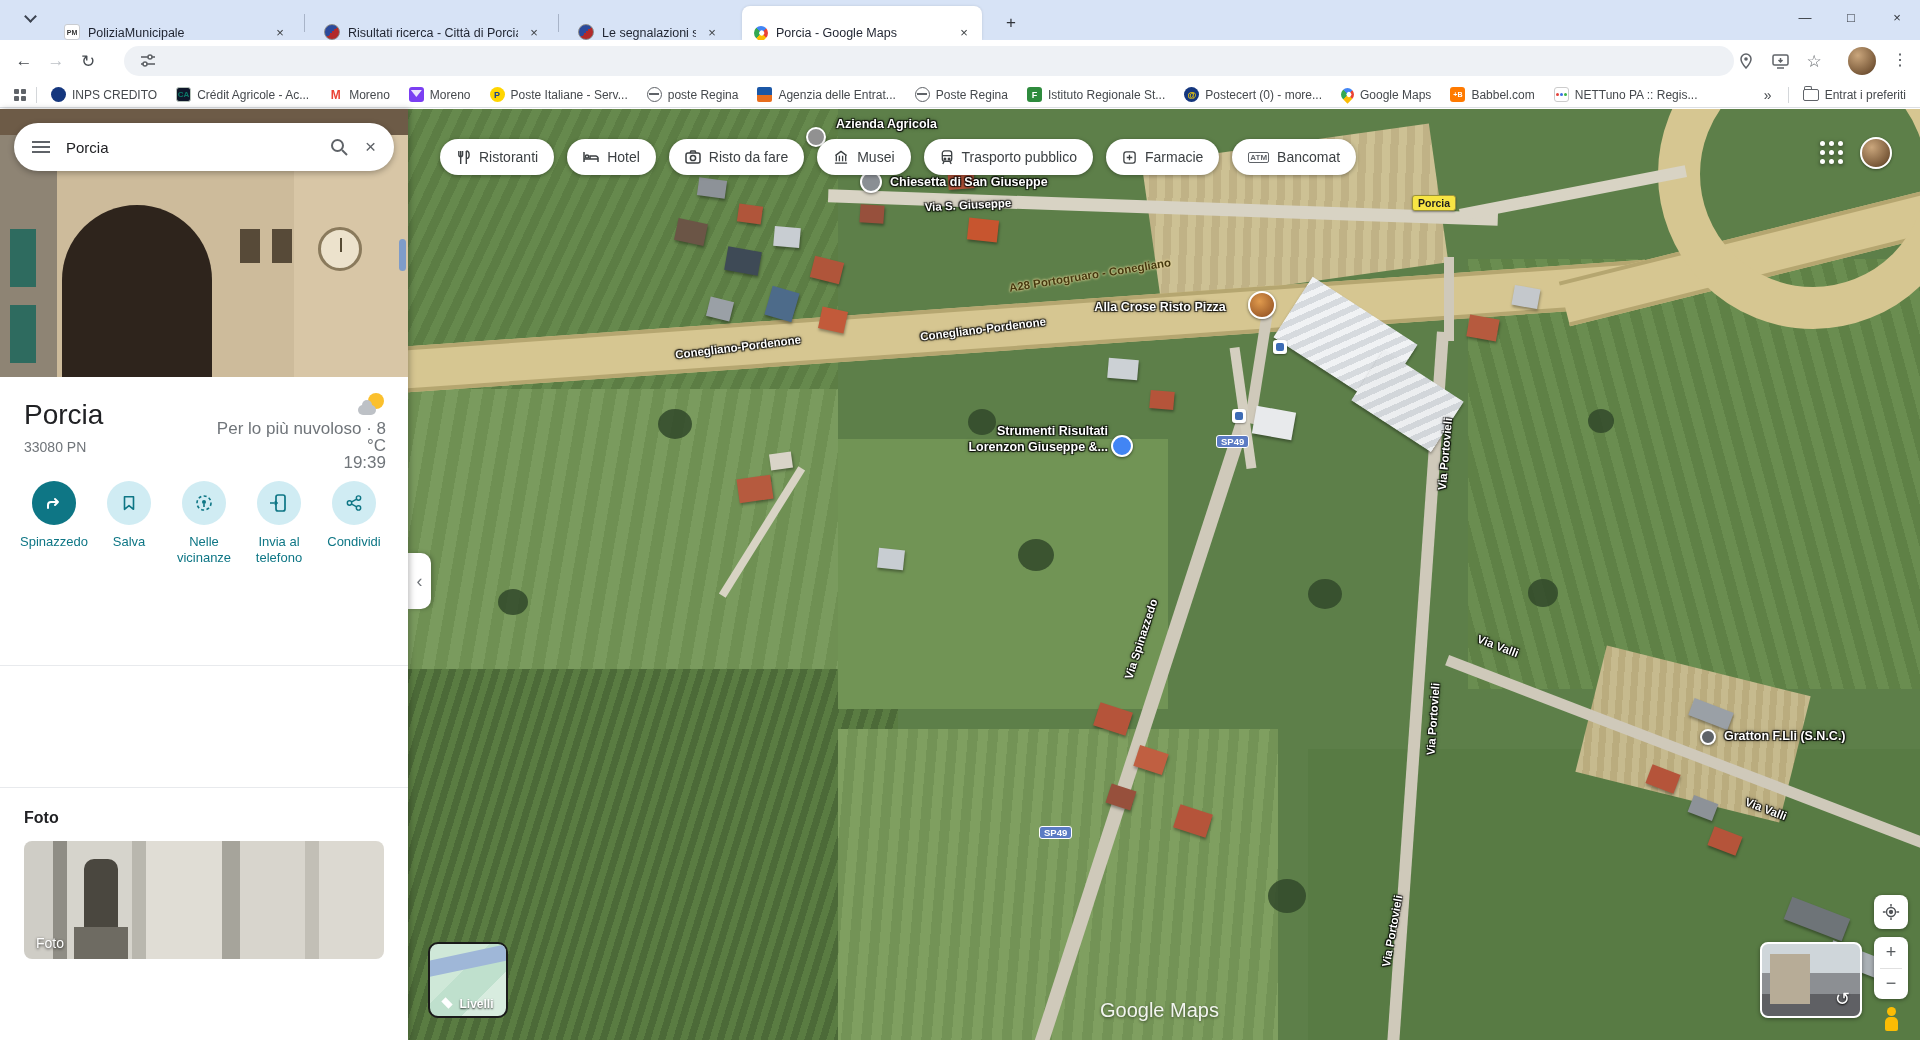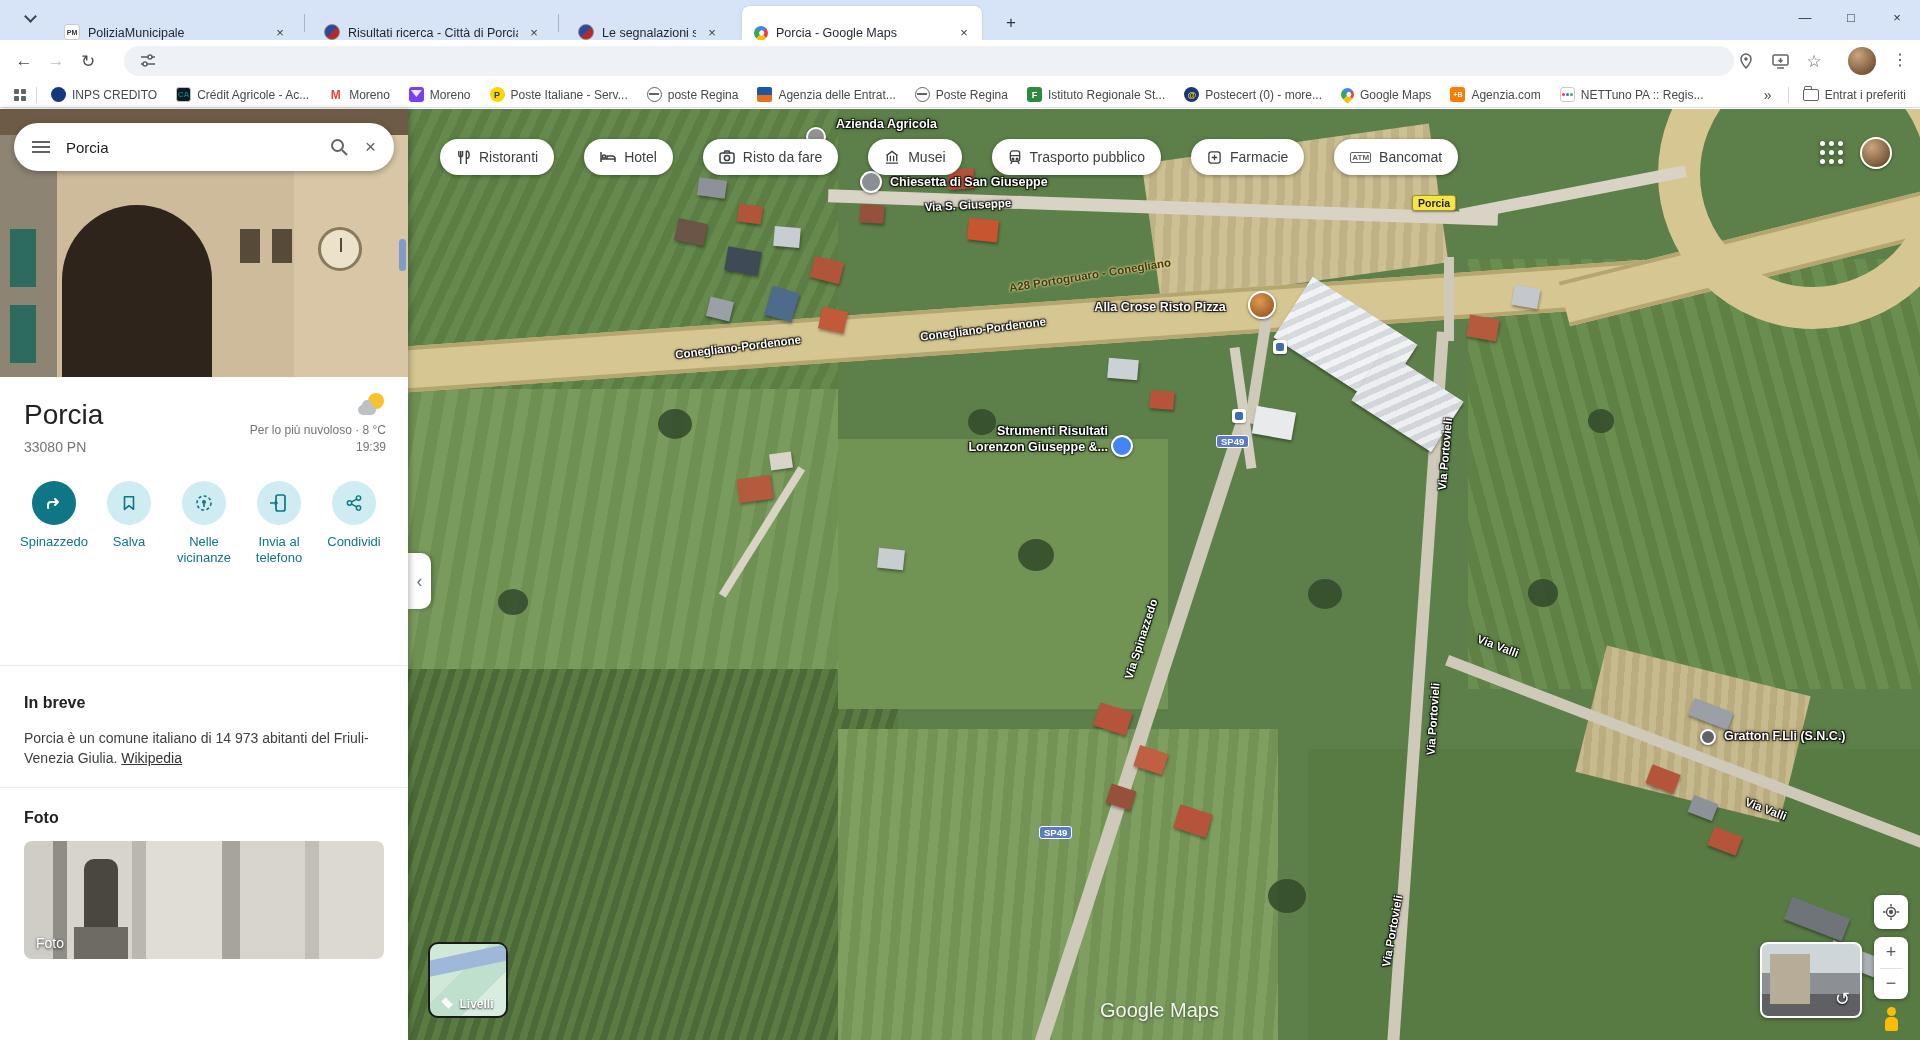--- a/index.html
+++ b/index.html
@@ -66,21 +66,21 @@
   #photo-header .win { position:absolute; width:20px; height:34px; background:#574a38; }
   #search-pill { position:absolute; top:14px; left:14px; width:380px; height:48px; background:#fff; border-radius:24px; box-shadow:0 2px 6px rgba(0,0,0,.3); display:flex; align-items:center; padding:0 18px; gap:16px; z-index:5; }
   .hamb { width:18px; height:12px; border-top:2px solid #5f6368; border-bottom:2px solid #5f6368; position:relative; }
   .hamb::after { content:""; position:absolute; left:0; top:3px; width:18px; height:2px; background:#5f6368; }
   #search-value { flex:1; border:none; outline:none; font-size:15px; color:#202124; font-family:inherit; background:transparent; }
   #sidebar-scroll-thumb { position:absolute; right:2px; top:130px; width:7px; height:32px; border-radius:4px; background:#7e9cc9; z-index:6; }
 
   #place-info { position:absolute; top:268px; left:0; width:408px; padding:22px 24px 14px; }
   #place-name { font-size:28px; font-weight:400; color:#202124; }
   #place-zip { font-size:14px; color:#70757a; margin-top:8px; }
-  #weather { position:absolute; right:22px; top:16px; width:170px; text-align:right; font-size:12px; color:#70757a; line-height:17px; }
+  #weather { position:absolute; right:22px; top:16px; width:170px; text-align:right; font-size:17px; color:#70757a; line-height:17px; }
   .wicon { display:inline-block; position:relative; width:30px; height:22px; margin-bottom:2px; }
   .wicon .sun { position:absolute; right:2px; top:0; width:16px; height:16px; border-radius:50%; background:#fbc02d; }
   .wicon .cloud { position:absolute; left:2px; bottom:0; width:18px; height:10px; border-radius:8px; background:#bdc1c6; }
   .wicon .cloud::before { content:""; position:absolute; left:4px; top:-5px; width:10px; height:10px; border-radius:50%; background:#bdc1c6; }
 
   #actions { position:absolute; top:372px; left:0; width:408px; display:flex; justify-content:space-between; padding:0 18px; }
   .action { width:72px; display:flex; flex-direction:column; align-items:center; gap:9px; }
   .acircle { width:44px; height:44px; border-radius:50%; background:#d0ecf3; display:flex; align-items:center; justify-content:center; color:#0e7685; }
   .acircle.primary { background:#0e7685; color:#fff; }
   .alabel { font-size:13px; color:#0e7685; text-align:center; line-height:16px; }
@@ -105,21 +105,21 @@
   .mlabel { position:absolute; color:#fff; font-weight:700; font-size:12px; white-space:nowrap; z-index:14;
     text-shadow:-1px -1px 1px rgba(0,0,0,.75),1px -1px 1px rgba(0,0,0,.75),-1px 1px 1px rgba(0,0,0,.75),1px 1px 1px rgba(0,0,0,.75),0 0 4px rgba(0,0,0,.6); }
   .rot { transform:translate(-50%,-50%); }
   .hwy-label { color:#46390f; font-size:11.5px; text-shadow:0 0 2px #e9d99c,0 0 3px #e9d99c; }
   .badge-town { position:absolute; z-index:14; background:#f7e544; border:1px solid #9b923a; border-radius:3px; color:#1f1f1f; font-size:10.5px; font-weight:bold; padding:1px 5px; box-shadow:0 1px 2px rgba(0,0,0,.4); }
   .badge-route { position:absolute; z-index:14; background:#5b7bc4; border:1px solid #fff; border-radius:3px; color:#fff; font-size:9.5px; font-weight:bold; padding:0 4px; }
   .poi-dot { position:absolute; border-radius:50%; border:2px solid #fff; box-shadow:0 1px 3px rgba(0,0,0,.5); z-index:13; }
   .transit-sq { position:absolute; width:14px; height:14px; background:#fff; border-radius:3px; z-index:13; display:flex; align-items:center; justify-content:center; box-shadow:0 1px 2px rgba(0,0,0,.4); }
   .transit-sq i { width:8px; height:8px; background:#3d6cb5; border-radius:2px; display:block; }
 
-  #chipbar { position:absolute; left:32px; top:30px; display:flex; gap:30px; z-index:20; }
+  #chipbar { position:absolute; left:32px; top:30px; display:flex; gap:13px; z-index:20; }
   .chip { height:36px; background:#fff; border-radius:18px; display:flex; align-items:center; gap:8px; padding:0 16px; font-size:14px; color:#3c4043; box-shadow:0 1px 4px rgba(0,0,0,.35); white-space:nowrap; }
   .chip svg { flex:none; }
   .chip .atm { font-size:8px; font-weight:bold; border:1.5px solid #5f6368; border-radius:2px; padding:0 1px; color:#5f6368; }
 
   #grid-icon { position:absolute; left:1412px; top:32px; width:26px; height:26px; z-index:20; display:grid; grid-template-columns:repeat(3,6px); grid-template-rows:repeat(3,6px); gap:3px; filter:drop-shadow(0 1px 2px rgba(0,0,0,.6)); }
   #grid-icon i { width:5px; height:5px; border-radius:50%; background:#fff; }
   #map-avatar { position:absolute; left:1452px; top:28px; width:32px; height:32px; border-radius:50%; border:2px solid #fff; background:radial-gradient(circle at 35% 30%,#caa67c,#7a5a3a 70%,#4a3520); z-index:20; box-shadow:0 1px 3px rgba(0,0,0,.4); }
 
   #collapse-tab { position:absolute; left:0; top:444px; width:23px; height:56px; background:#fff; border-radius:0 10px 10px 0; z-index:25; display:flex; align-items:center; justify-content:center; color:#70757a; font-size:18px; box-shadow:2px 0 4px rgba(0,0,0,.25); }
 
@@ -270,21 +270,21 @@
   <div class="bm">
       <span class="fv fv-postecert">@</span>
       <span>Postecert (0) - more...</span>
     </div>
   <div class="bm">
       <span class="mapspin" style="width:13px;height:13px;"></span>
       <span>Google Maps</span>
     </div>
   <div class="bm">
       <span class="fv fv-babbel">+B</span>
-      <span>Agenzia.com</span>
+      <span>Babbel.com</span>
     </div>
   <div class="bm">
       <span class="fv fv-nettuno">
         <i style="background:#e5413a"></i>
         <i style="background:#3a6fe5"></i>
         <i style="background:#3ab54a"></i>
       </span>
       <span>NETTuno PA :: Regis...</span>
     </div>
   <div id="bm-overflow">»</div>
@@ -378,24 +378,20 @@
                 <line x1="7" y1="11" x2="13" y2="14.4"></line>
               </g>
             </svg>
         </span>
         <span class="alabel">Condividi</span>
       </div>
     </div>
 
     <div class="sdivider" style="top:556px;"></div>
 
-    <div id="inbreve">
-      <h2>In breve</h2>
-      <p><span>Porcia è un comune italiano di 14 973 abitanti del Friuli-Venezia Giulia. </span><span id="wiki-link">Wikipedia</span></p>
-    </div>
 
     <div class="sdivider" style="top:678px;"></div>
 
     <div id="foto">
       <h2>Foto</h2>
       <div id="foto-img">
         <div class="statue"></div>
         <div class="pedestal"></div>
         <span id="foto-overlay">Foto</span>
       </div>

